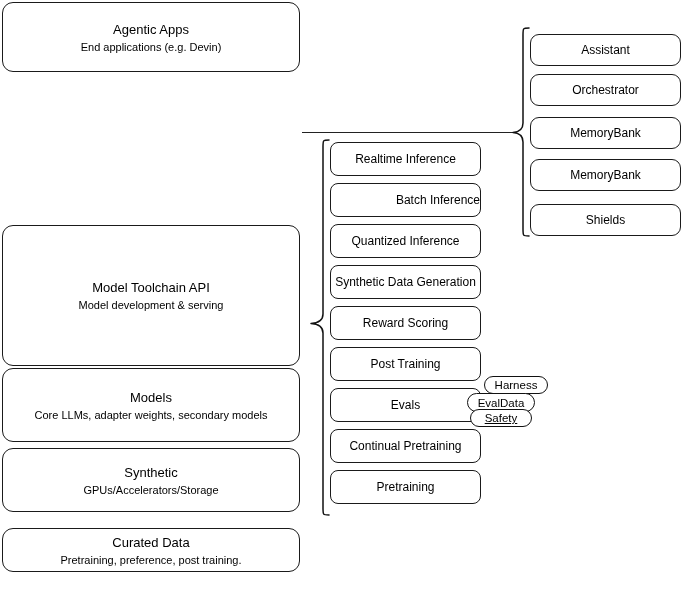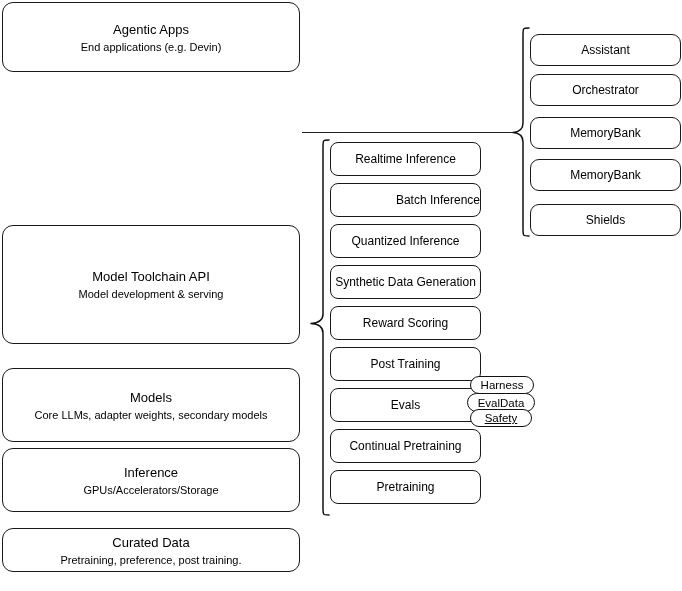--- a/index.html
+++ b/index.html
@@ -112,32 +112,32 @@
 <body>
 
 <div id="canvas">
 
   <div class="box lbox" style="top:2px;height:70px;">
     <div class="title">Agentic Apps</div>
     <div class="subtitle">End applications (e.g. Devin)</div>
   </div>
 
 
-  <div class="box lbox" style="top:225px;height:119px;">
+  <div class="box lbox" style="top:225px;height:141px;">
     <div class="title">Model Toolchain API</div>
     <div class="subtitle">Model development &amp; serving</div>
   </div>
 
   <div class="box lbox" style="top:368px;height:74px;">
     <div class="title">Models</div>
     <div class="subtitle">Core LLMs, adapter weights, secondary models</div>
   </div>
 
   <div class="box lbox" style="top:448px;height:64px;">
-    <div class="title">Inference</div>
+    <div class="title">Synthetic</div>
     <div class="subtitle">GPUs/Accelerators/Storage</div>
   </div>
 
   <div class="box lbox" style="top:528px;height:44px;">
     <div class="title">Curated Data</div>
     <div class="subtitle">Pretraining, preference, post training.</div>
   </div>
 
   <div class="hline" style="left:302px;top:132px;width:211px;"></div>
 
@@ -184,21 +184,21 @@
   </div>
 
   <div class="box mbox" style="top:429px;">
     <div class="title">Continual Pretraining</div>
   </div>
 
   <div class="box mbox" style="top:470px;">
     <div class="title">Pretraining</div>
   </div>
 
-  <div class="pill" style="left:470px;top:376px;width:64px;height:18px;">Harness</div>
+  <div class="pill" style="left:484px;top:376px;width:64px;height:18px;">Harness</div>
 
   <div class="pill" style="left:467px;top:393px;width:68px;height:19px;">EvalData</div>
 
   <div class="pill" style="left:470px;top:409px;width:62px;height:18px;text-decoration:underline;">Safety</div>
 
   <div class="box rbox" style="top:34px;">
     <div class="title">Assistant</div>
   </div>
 
   <div class="box rbox" style="top:74px;">

